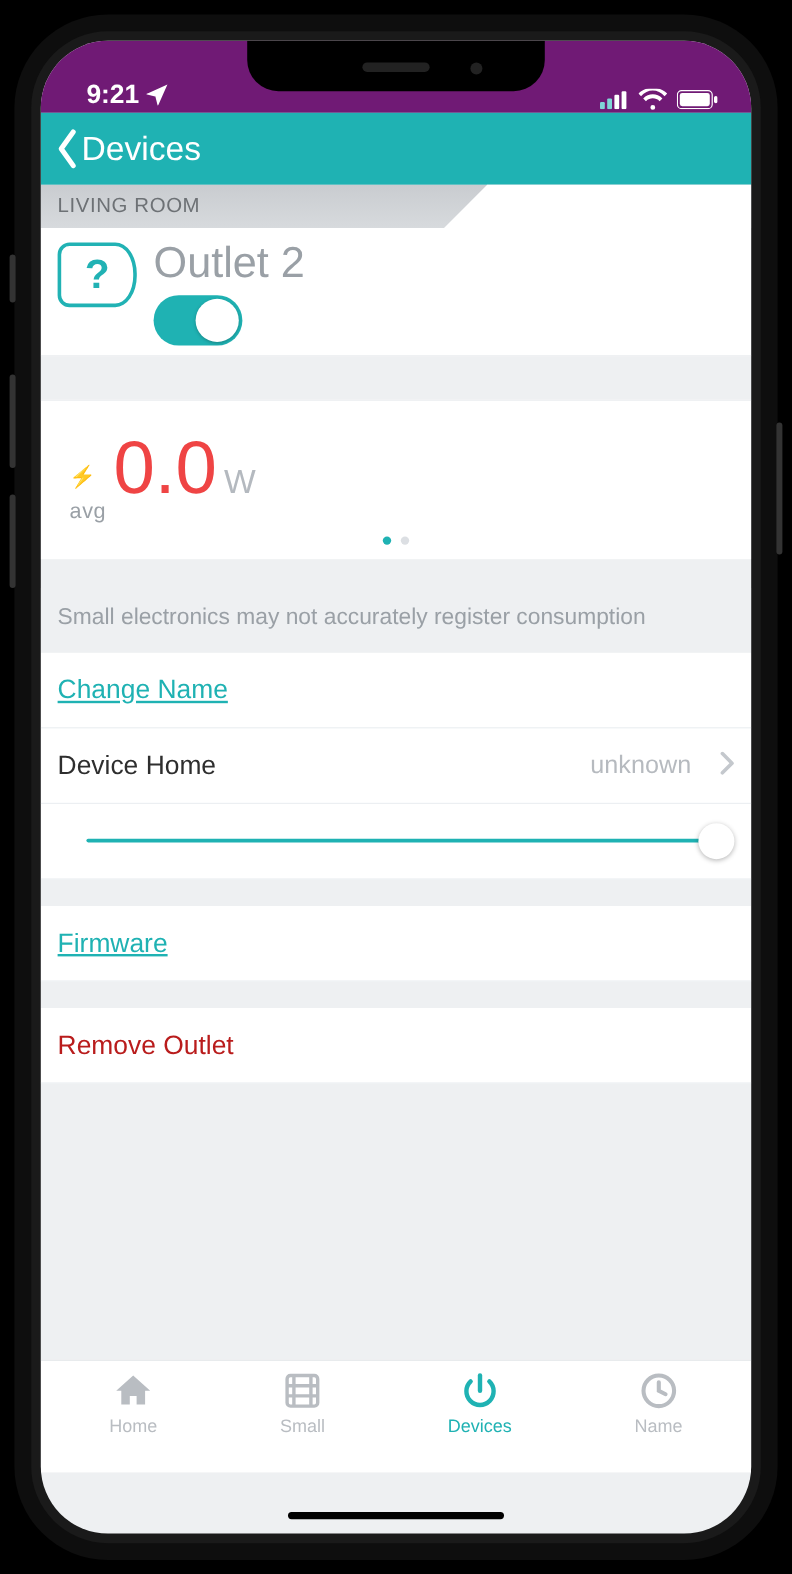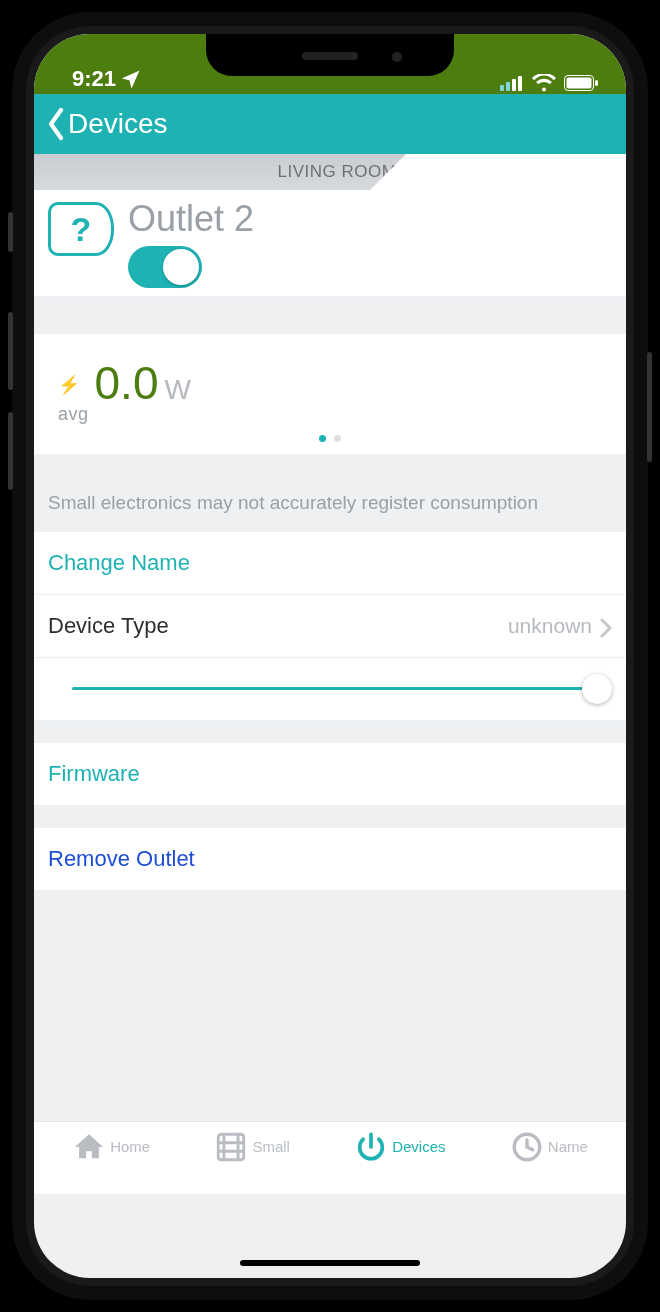--- a/index.html
+++ b/index.html
@@ -74,21 +74,21 @@
   
   .btn-l1, .btn-l2, .btn-l3, .btn-r1 { position: absolute; background:#333; border-radius:3px; }
   .btn-l1 { left:-4px; top:200px; width:5px; height:40px; }
   .btn-l2 { left:-4px; top:300px; width:5px; height:78px; }
   .btn-l3 { left:-4px; top:400px; width:5px; height:78px; }
   .btn-r1 { right:-4px; top:340px; width:5px; height:110px; }
 
   
   .statusbar {
     height: 60px;
-    background: #4d7c0f;
+    background: #701a75;
     display: flex;
     align-items: flex-end;
     justify-content: space-between;
     padding: 0 28px 2px 38px;
     color: #fff;
     font-weight: 600;
     font-size: 22px;
   }
   .statusbar .right { display:flex; gap:8px; align-items:center; }
   .status-time { display:flex; align-items:center; gap:6px; }
@@ -109,21 +109,20 @@
   .roomband {
     height: 36px;
     background: linear-gradient(to bottom, #c9ccd0 0%, #d7dadd 100%);
     display:flex;
     align-items:center;
     padding-left:14px;
     color:#6d7175;
     font-size:17px;
     letter-spacing:.5px;
     position:relative;
-    justify-content:center;
   }
   .roomband::after{
     content:"";
     position:absolute;
     right:0;
     bottom:0;
     border-bottom:36px solid #fff;
     border-left:36px solid transparent;
     width:220px;
   }
@@ -157,56 +156,56 @@
 
   
   .stats{
     background:#fff;
     padding:26px 24px 12px;
     border-top:1px solid #eceef1;
   }
   .statsrow{display:flex;justify-content:space-between;align-items:flex-end;color:#9aa0a6;}
   .stat{display:flex;align-items:baseline;gap:6px;}
   .stat .pre{font-size:18px;font-weight:400;color:#9aa0a6;letter-spacing:.5px;}
-  .stat .big{font-size:46px;font-weight:200;color:#4d7c0f;line-height:1;}
+  .stat .big{font-size:62px;font-weight:200;color:#ef4444;line-height:1;}
   .stat .suf{font-size:28px;font-weight:300;color:#b4b9bf;}
   .bolt{display:inline-block;transform:translateY(-8px);}
   .dots{display:flex;gap:8px;justify-content:center;margin-top:10px;}
   .dot{width:7px;height:7px;border-radius:50%;background:#dcdfe3;}
   .dot.active{background:#1fb2b3;}
   .note{background:#eef0f2;color:#9aa0a6;font-size:19px;padding:12px 14px 16px;line-height:1.35;margin-top:24px;}
 
   
   .list{background:#fff;}
   .row{
     display:flex;align-items:center;justify-content:space-between;
     padding:18px 14px;border-bottom:1px solid #eceff2;font-size:22px;
   }
-  .row.teal{color:#1fb2b3;}
+  .row.teal{color:#1fb2b3;text-decoration:underline;}
   .row .label{color:#2e2e2e;}
-  .row .val{color:#b6babf;font-size:21px;display:flex;align-items:flex-end;gap:8px;}
-  .row.danger .label{color:#1d4ed8;}
+  .row .val{color:#b6babf;font-size:21px;display:flex;align-items:flex-start;gap:24px;}
+  .row.danger .label{color:#b91c1c;}
   .slider{
     flex:1;margin-left:24px;height:26px;display:flex;align-items:center;position:relative;
   }
   .slider .track{height:3px;background:#1fb2b3;flex:1;border-radius:2px;}
   .slider .thumb{width:30px;height:30px;background:#fff;border-radius:50%;box-shadow:0 1px 4px rgba(0,0,0,.3);margin-left:-10px;}
 
   .big-gap{background:#eef0f2;height:230px;}
 
   
   .tabbar{
     background:#fff;
     border-top:1px solid #e3e6e9;
     display:flex;
     justify-content:space-around;
     align-items:flex-start;
     padding:8px 6px 30px;
   }
-  .tab{display:flex;flex-direction:row;align-items:center;gap:4px;color:#b9bdc2;font-size:15px;}
+  .tab{display:flex;flex-direction:column;align-items:center;gap:4px;color:#b9bdc2;font-size:15px;}
   .tab.active{color:#1fb2b3;}
   .tab svg{width:34px;height:34px;}
 
   .home-indicator{
     position:absolute;bottom:12px;left:50%;transform:translateX(-50%);
     width:180px;height:6px;border-radius:3px;background:#000;
   }
 </style>
 </head>
 <body>
@@ -283,21 +282,21 @@
             <div class="dot"></div>
         </div>
       </div>
       <div class="note">Small electronics may not accurately register consumption</div>
 
       <div class="list">
         <div class="row teal">
           <span>Change Name</span>
         </div>
         <div class="row">
-          <span class="label">Device Type</span>
+          <span class="label">Device Home</span>
           <span class="val">
             <span>unknown</span>
             <svg width="12" height="20" viewBox="0 0 12 20" fill="none" stroke="#c4c8cd" stroke-width="3" stroke-linecap="round" stroke-linejoin="round">
                 <polyline points="2,2 10,10 2,18"></polyline>
               </svg>
           </span>
         </div>
         <div class="row">
           <div class="slider">
             <div class="track"></div>

